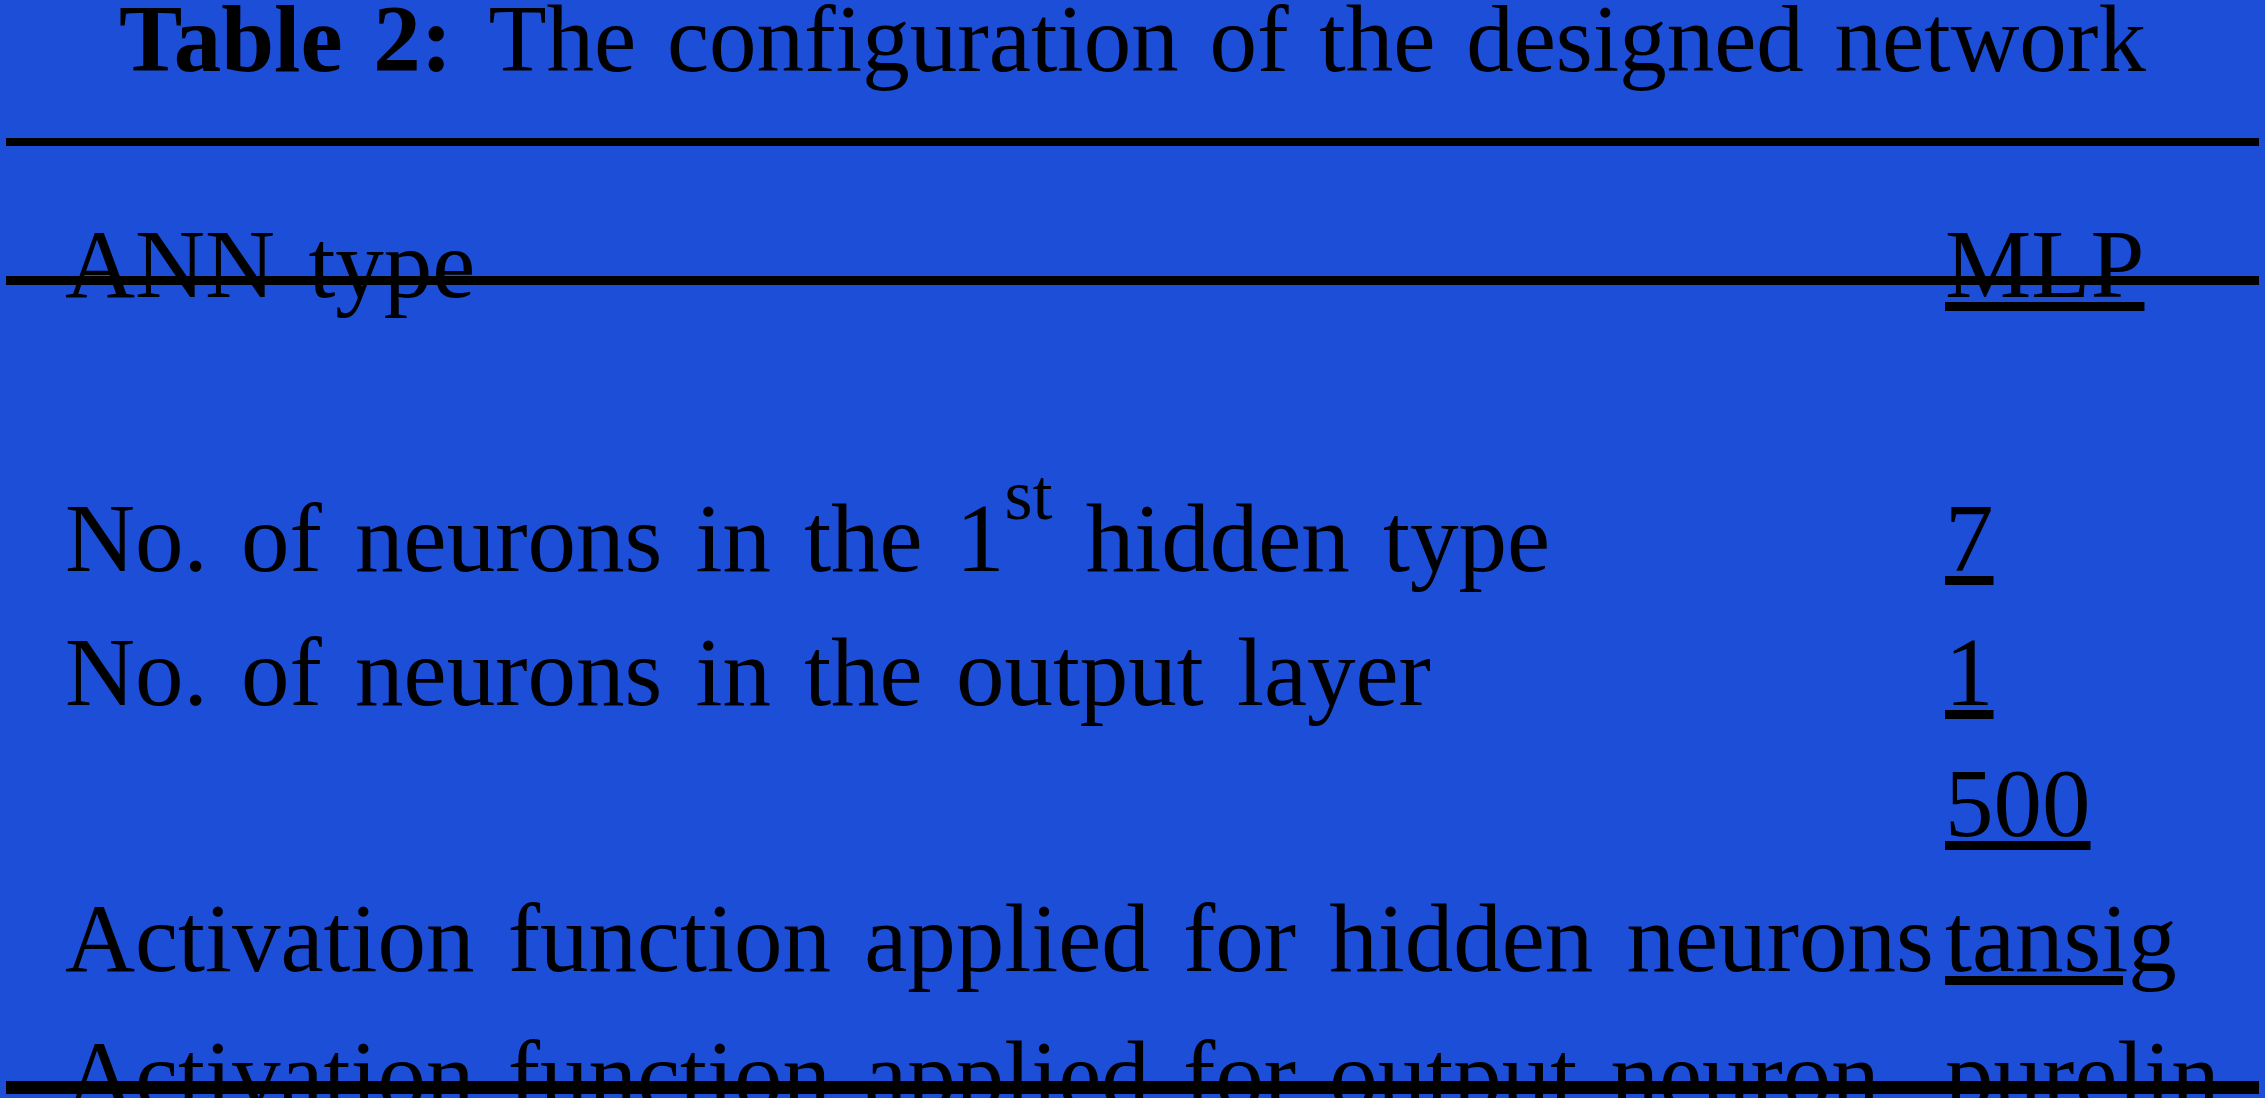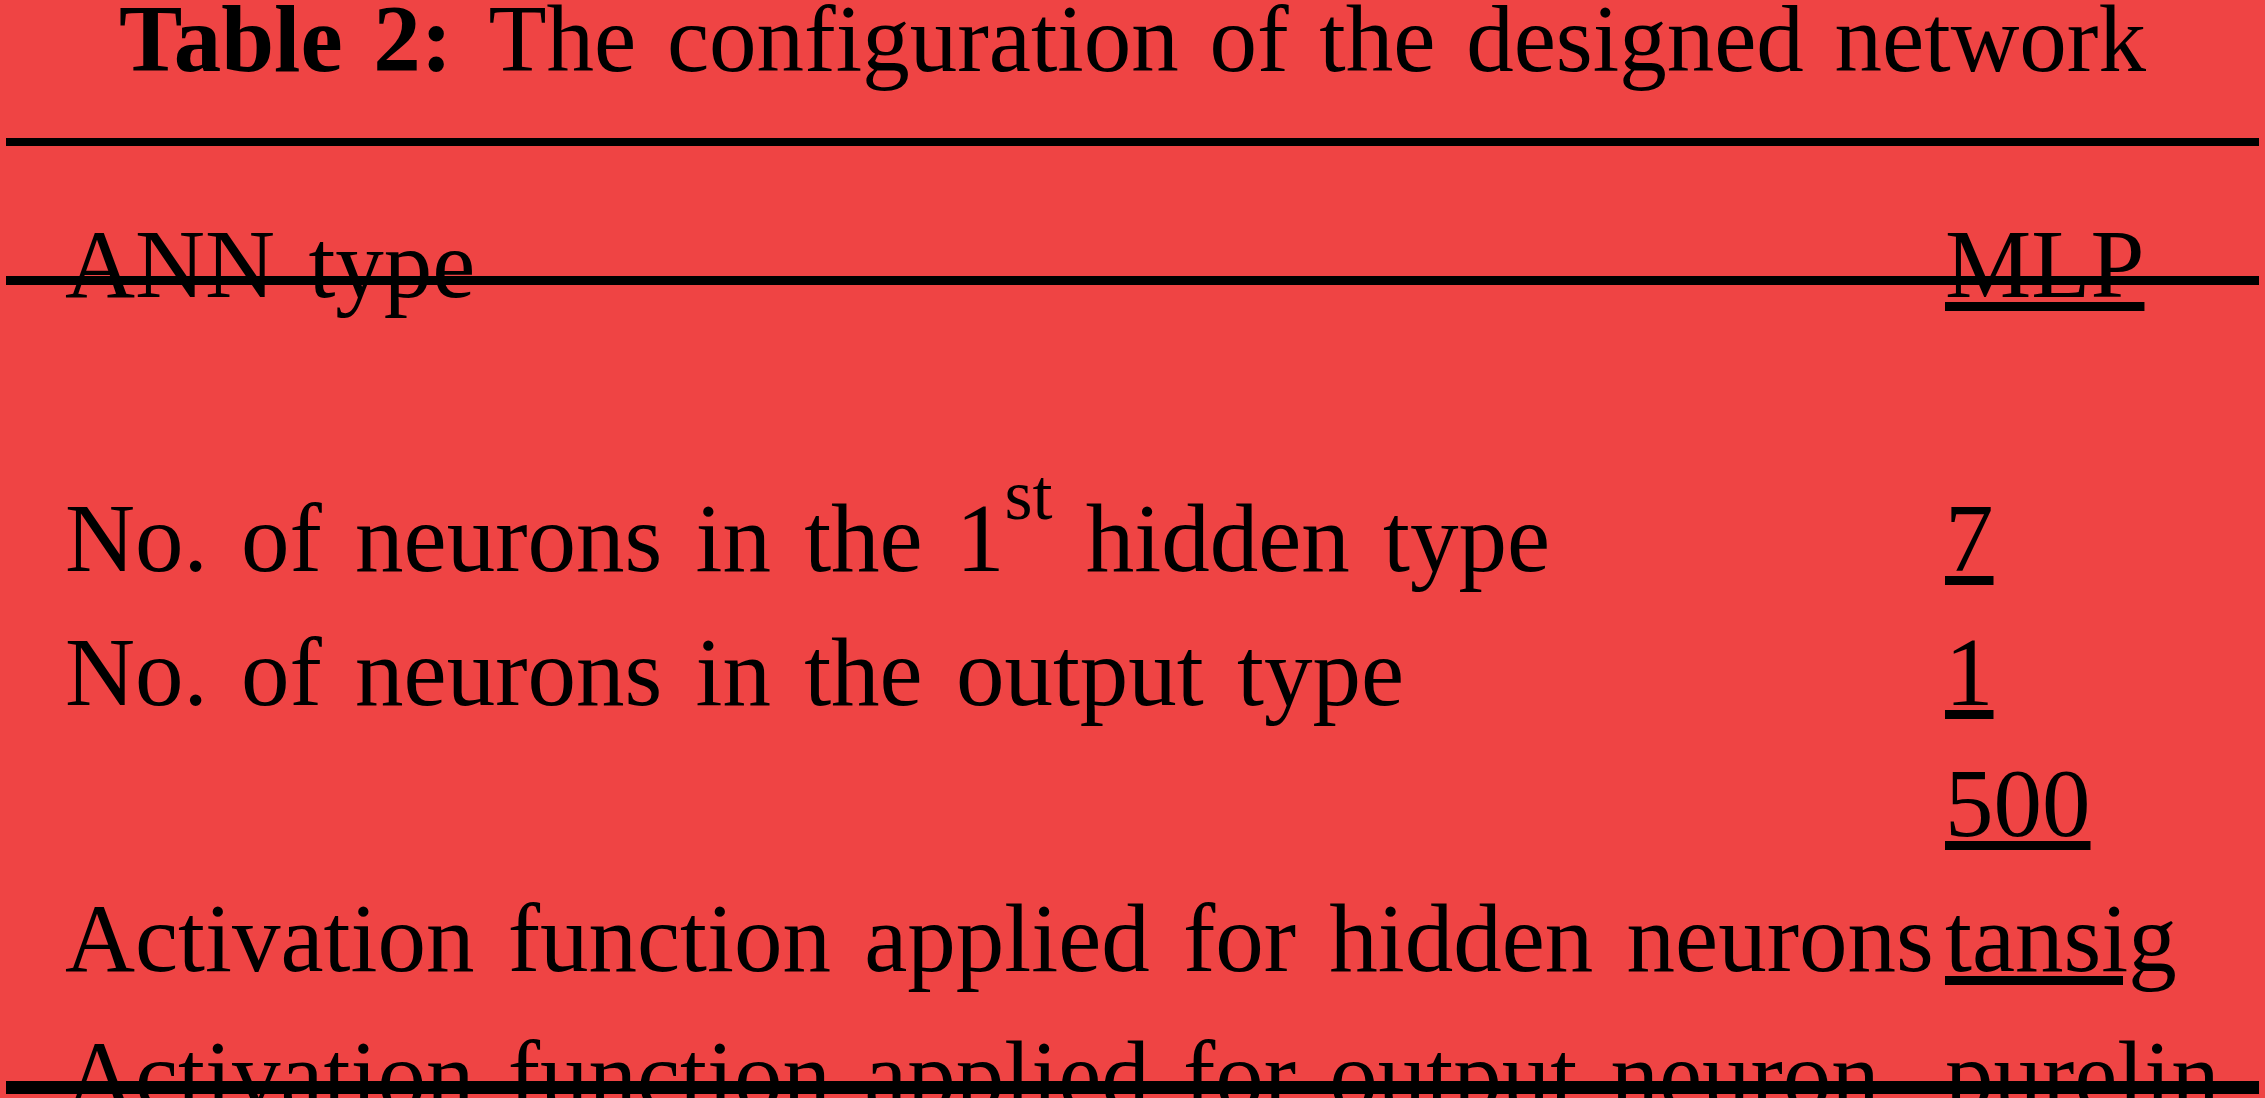--- a/index.html
+++ b/index.html
@@ -4,21 +4,21 @@
 <style>
   html, body {
     margin: 0;
     padding: 0;
     background: #ffffff;
   }
   .page {
     position: relative;
     width: 2265px;
     height: 1098px;
-    background: #ef4444;
+    background: #1d4ed8;
     color: #000000;
     font-family: "Liberation Serif", "DejaVu Serif", serif;
     overflow: hidden;
   }
   .caption {
     position: absolute;
     top: -8px;
     left: 0;
     width: 100%;
     text-align: center;
@@ -91,21 +91,21 @@
 
   <div class="rule rule-mid"></div>
 
 
   <div class="row row-1">
     <span class="param"><span>No. of neurons in the 1</span><span class="sup">st</span><span> hidden type</span></span>
     <span class="value">7</span>
   </div>
 
   <div class="row row-2">
-    <span class="param"><span>No. of neurons in the output type</span><span class="sup"></span><span></span></span>
+    <span class="param"><span>No. of neurons in the output layer</span><span class="sup"></span><span></span></span>
     <span class="value">1</span>
   </div>
 
   <div class="row row-3">
     <span class="value">500</span>
   </div>
 
   <div class="row row-4">
     <span class="param"><span>Activation function applied for hidden neurons</span><span class="sup"></span><span></span></span>
     <span class="value">tansig</span>

